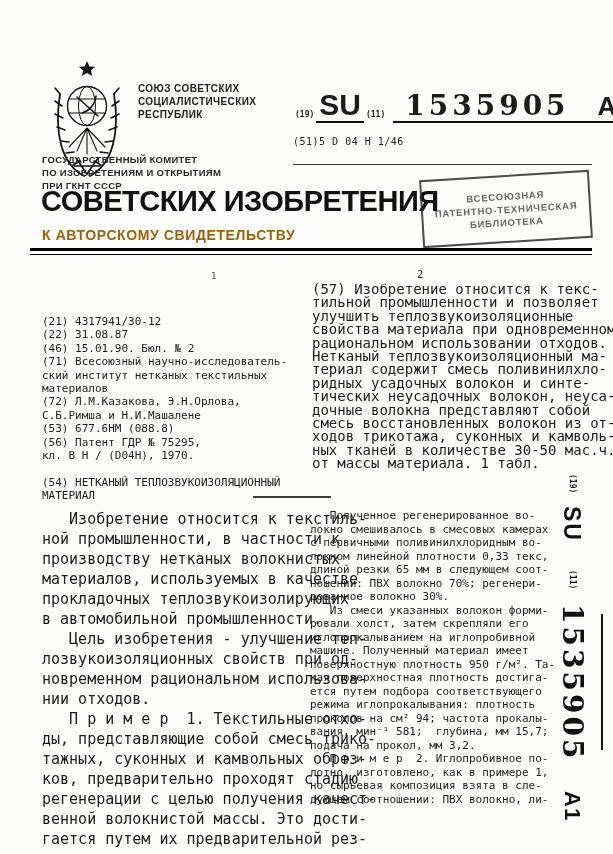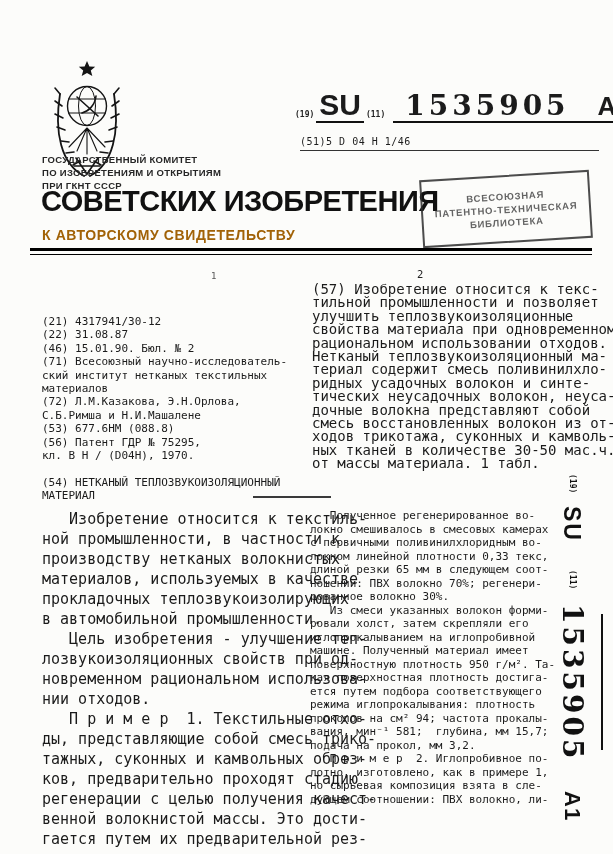--- a/index.html
+++ b/index.html
@@ -23,22 +23,22 @@
   .tinylabel { font-size:8px; font-weight:bold; color:#222; padding:0 2px 4px 2px; }
   .su { font-family:"Liberation Sans",sans-serif; font-size:30px; font-weight:bold;
         line-height:30px; border-bottom:2.5px solid #111; padding:0 3px 1px 3px; }
   .pubnum-group { display:flex; align-items:flex-end; border-bottom:2.5px solid #111;
                   margin-left:6px; padding:0 8px 1px 12px; }
   .pubnum { font-family:"DejaVu Serif",serif; font-size:28px; font-weight:bold;
             line-height:29px; letter-spacing:4px; }
   .kind { font-family:"Liberation Sans",sans-serif; font-size:26px; font-weight:bold;
           line-height:28px; margin-left:28px; letter-spacing:2px; }
 
-  .ipcline { left:300px; top:136px; width:299px; border-bottom:1.5px solid #333;
-             padding-bottom:3px; font-size:10px; letter-spacing:.5px; color:#1d1d1d; }
+  .ipcline { left:293px; top:136px; width:299px; border-bottom:1.5px solid #333;
+             padding-bottom:17px; font-size:10px; letter-spacing:.5px; color:#1d1d1d; }
 
   .doctitle { left:41px; top:185px; font-family:"Liberation Sans",sans-serif;
               font-size:29px; font-weight:bold; letter-spacing:-.5px; color:#111; }
   .docsub { left:42px; top:227px; font-family:"Liberation Sans",sans-serif;
             font-size:14px; font-weight:bold; letter-spacing:.6px; color:#a16207; }
 
   .stamp { left:421px; top:175px; width:166px; height:64px; transform:rotate(-3.5deg);
            border:2.5px solid #2e2e2e; display:flex; flex-direction:column; justify-content:center;
            text-align:center; font-family:"Liberation Sans",sans-serif; font-size:9.5px;
            font-weight:bold; line-height:13px; color:#4a4a4a; letter-spacing:.8px; opacity:.85; }
@@ -84,20 +84,23 @@
       <path d="M31 39 L52 58 M50 38 c-1 9 -7 15 -14 17" stroke-width="1.6"></path>
       <path d="M41 70 L23 89 M41 70 L31 93 M41 70 L41 96 M41 70 L51 93 M41 70 L59 89" stroke-width="1.1"></path>
       <path d="M38 118 C15 106 8 74 14 36" stroke-width="1.8"></path>
       <path d="M44 118 C67 106 74 74 68 36" stroke-width="1.8"></path>
       <path d="M14 36 l-5 -6 M16 48 l-7 -5 M17 60 l-8 -4 M19 72 l-8 -3 M23 84 l-8 -1 M28 94 l-8 1 M34 103 l-7 4" stroke-width="1.6"></path>
       <path d="M68 36 l5 -6 M66 48 l7 -5 M65 60 l8 -4 M63 72 l8 -3 M59 84 l8 -1 M54 94 l8 1 M48 103 l7 4" stroke-width="1.6"></path>
       <path d="M30 100 L41 116 L52 100 M28 108 h26" stroke-width="1.6"></path>
     </g>
   </svg>
 
+  <div class="abs country lines">СОЮЗ СОВЕТСКИХ
+СОЦИАЛИСТИЧЕСКИХ
+РЕСПУБЛИК</div>
 
   <div class="abs committee lines">ГОСУДАРСТВЕННЫЙ КОМИТЕТ
 ПО ИЗОБРЕТЕНИЯМ И ОТКРЫТИЯМ
 ПРИ ГКНТ СССР</div>
 
   <div class="abs pubrow">
     <span class="tinylabel">(19)</span>
     <span class="su">SU</span>
     <span class="tinylabel">(11)</span>
     <span class="pubnum-group">

